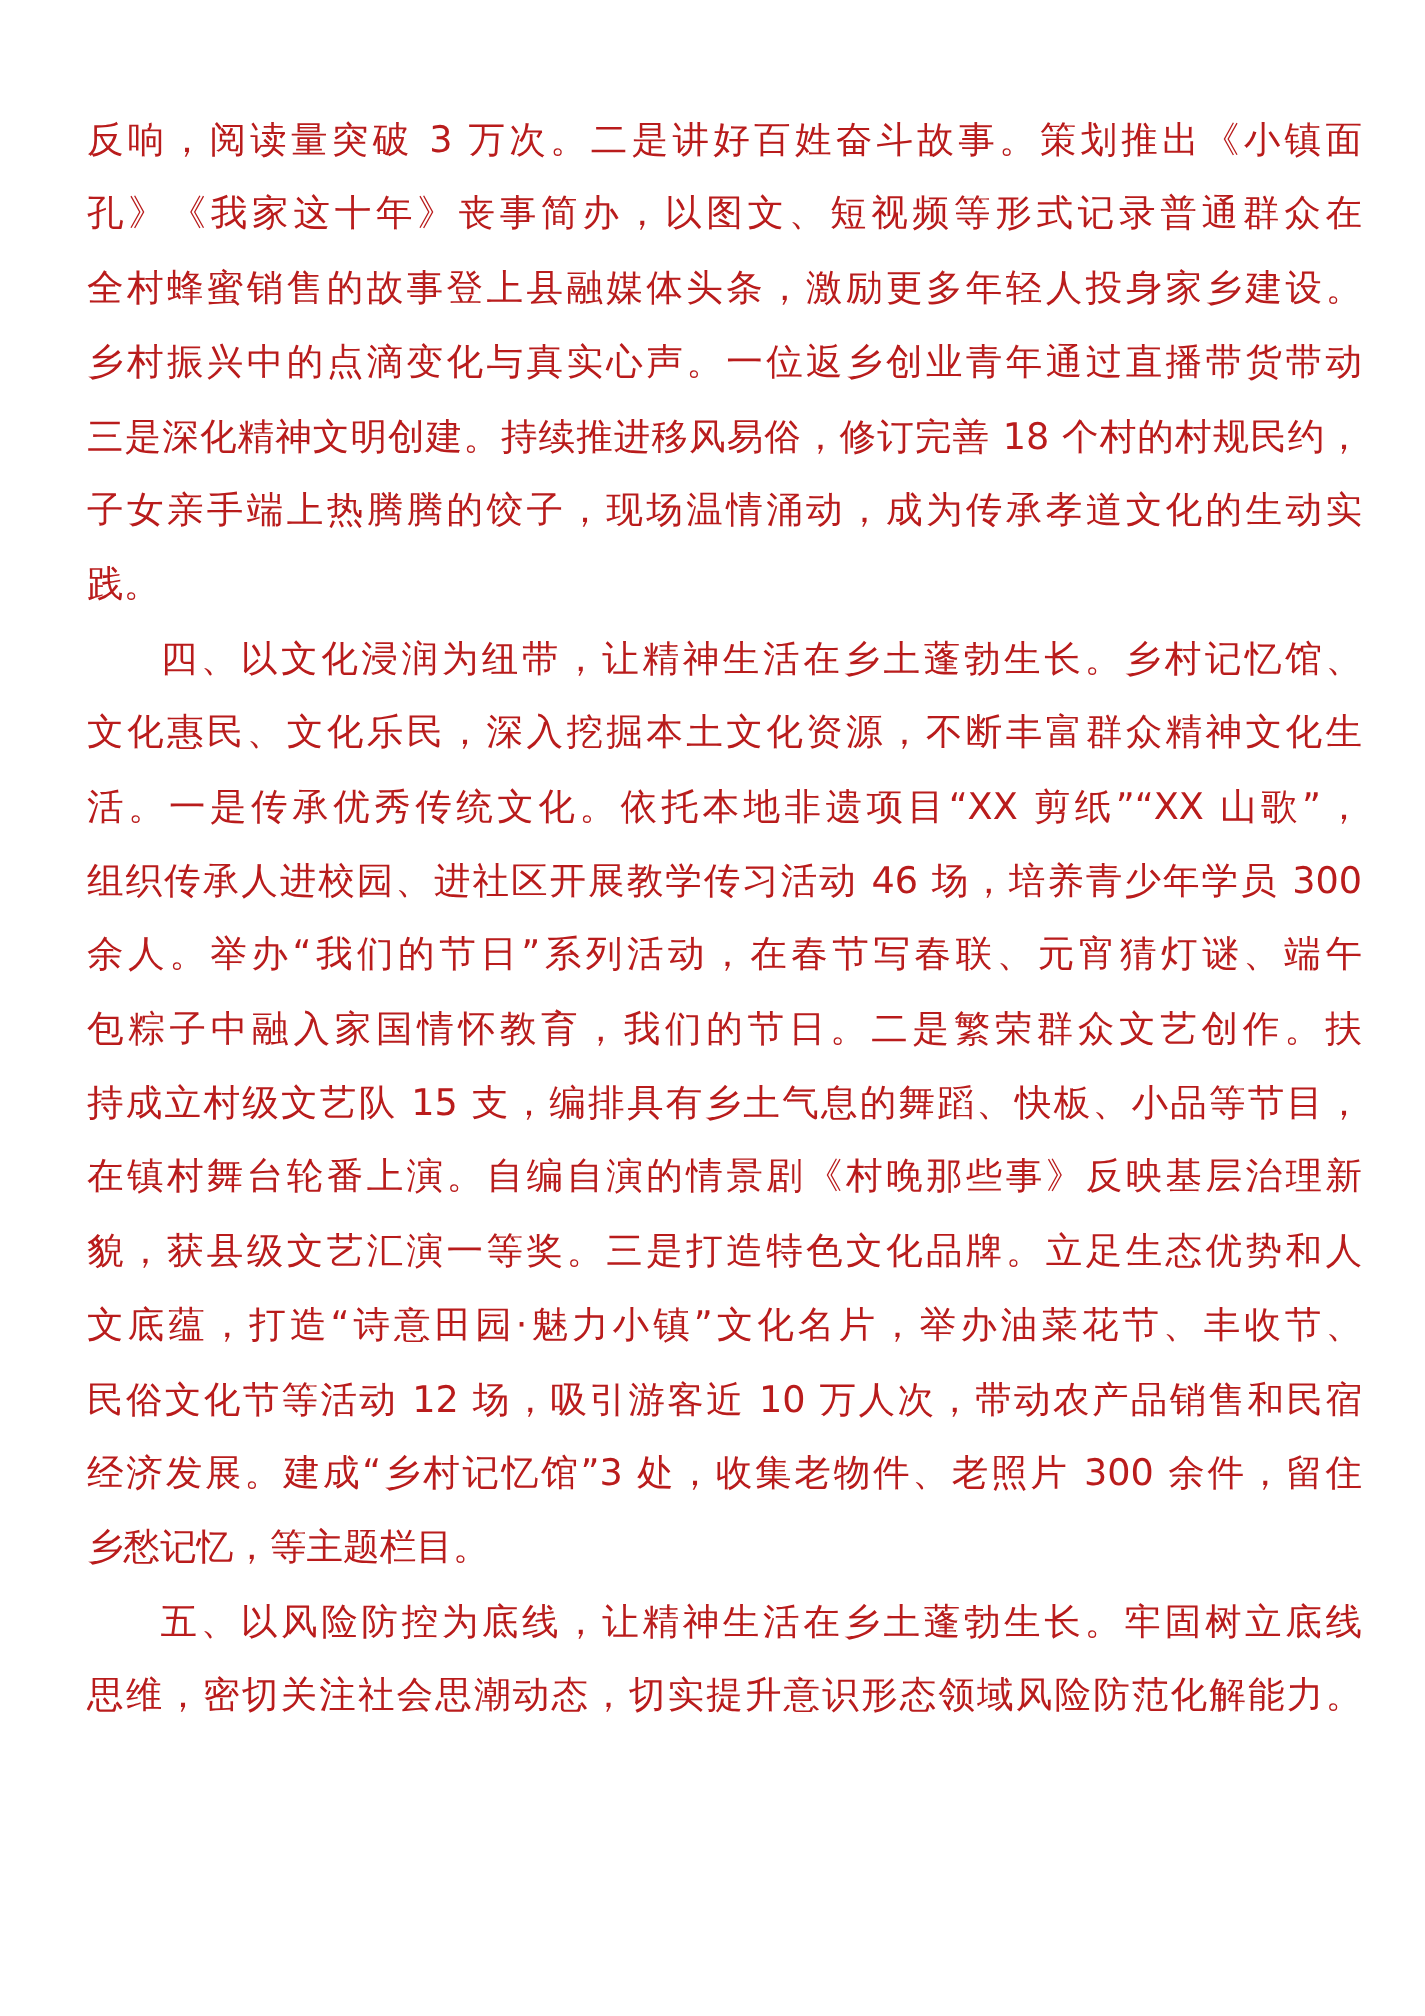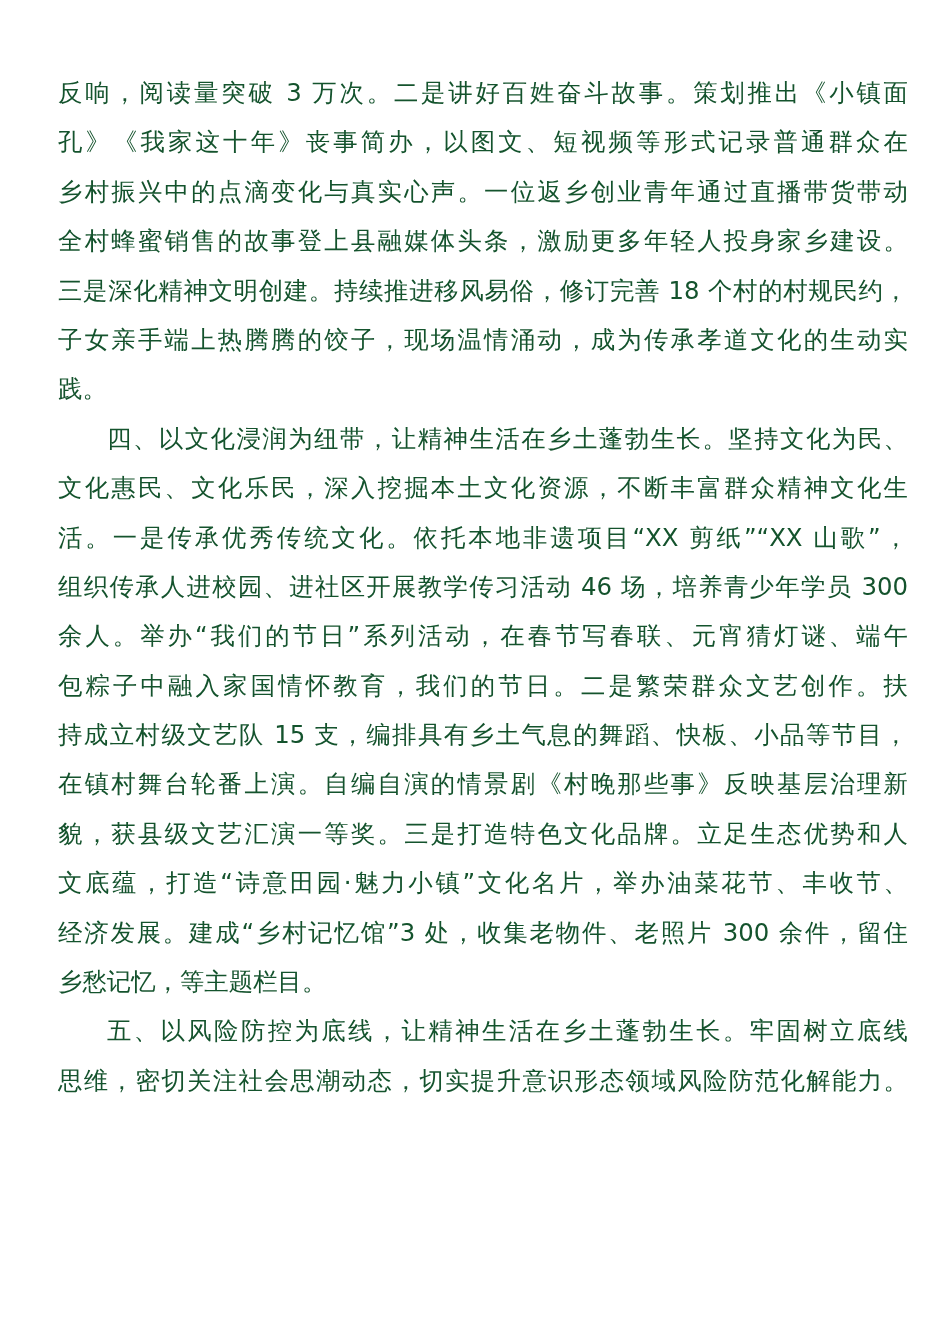--- a/index.html
+++ b/index.html
@@ -11,21 +11,21 @@
       width: 950px;
       height: 1344px;
       overflow: hidden;
       position: relative;
     }
     .page {
       position: absolute;
       left: 58px;
       top: 68px;
       width: 850px;
-      color: #14532d;
+      color: #b91c1c;
       font-family: "DejaVu Sans", "Liberation Sans", sans-serif;
       font-size: 24.4px;
       line-height: 49.4px;
     }
     .line {
       display: block;
       white-space: nowrap;
       height: 49.4px;
       text-align: justify;
       text-align-last: justify;
@@ -36,34 +36,35 @@
     .indent {
       padding-left: 49px;
     }
   </style>
 </head>
 <body>
 
 <div class="page">
   <span class="line">反响，阅读量突破 3 万次。二是讲好百姓奋斗故事。策划推出《小镇面</span>
   <span class="line">孔》《我家这十年》丧事简办，以图文、短视频等形式记录普通群众在</span>
+  <span class="line">全村蜂蜜销售的故事登上县融媒体头条，激励更多年轻人投身家乡建设。</span>
   <span class="line">乡村振兴中的点滴变化与真实心声。一位返乡创业青年通过直播带货带动</span>
-  <span class="line">全村蜂蜜销售的故事登上县融媒体头条，激励更多年轻人投身家乡建设。</span>
   <span class="line">三是深化精神文明创建。持续推进移风易俗，修订完善 18 个村的村规民约，</span>
   <span class="line">子女亲手端上热腾腾的饺子，现场温情涌动，成为传承孝道文化的生动实</span>
   <span class="line last">践。</span>
 
-  <span class="line indent">四、以文化浸润为纽带，让精神生活在乡土蓬勃生长。坚持文化为民、</span>
+  <span class="line indent">四、以文化浸润为纽带，让精神生活在乡土蓬勃生长。乡村记忆馆、</span>
   <span class="line">文化惠民、文化乐民，深入挖掘本土文化资源，不断丰富群众精神文化生</span>
   <span class="line">活。一是传承优秀传统文化。依托本地非遗项目“XX 剪纸”“XX 山歌”，</span>
   <span class="line">组织传承人进校园、进社区开展教学传习活动 46 场，培养青少年学员 300</span>
   <span class="line">余人。举办“我们的节日”系列活动，在春节写春联、元宵猜灯谜、端午</span>
   <span class="line">包粽子中融入家国情怀教育，我们的节日。二是繁荣群众文艺创作。扶</span>
   <span class="line">持成立村级文艺队 15 支，编排具有乡土气息的舞蹈、快板、小品等节目，</span>
   <span class="line">在镇村舞台轮番上演。自编自演的情景剧《村晚那些事》反映基层治理新</span>
   <span class="line">貌，获县级文艺汇演一等奖。三是打造特色文化品牌。立足生态优势和人</span>
   <span class="line">文底蕴，打造“诗意田园·魅力小镇”文化名片，举办油菜花节、丰收节、</span>
+  <span class="line">民俗文化节等活动 12 场，吸引游客近 10 万人次，带动农产品销售和民宿</span>
   <span class="line">经济发展。建成“乡村记忆馆”3 处，收集老物件、老照片 300 余件，留住</span>
   <span class="line last">乡愁记忆，等主题栏目。</span>
 
   <span class="line indent">五、以风险防控为底线，让精神生活在乡土蓬勃生长。牢固树立底线</span>
   <span class="line">思维，密切关注社会思潮动态，切实提升意识形态领域风险防范化解能力。</span>
 </div>
 
 </body></html>

